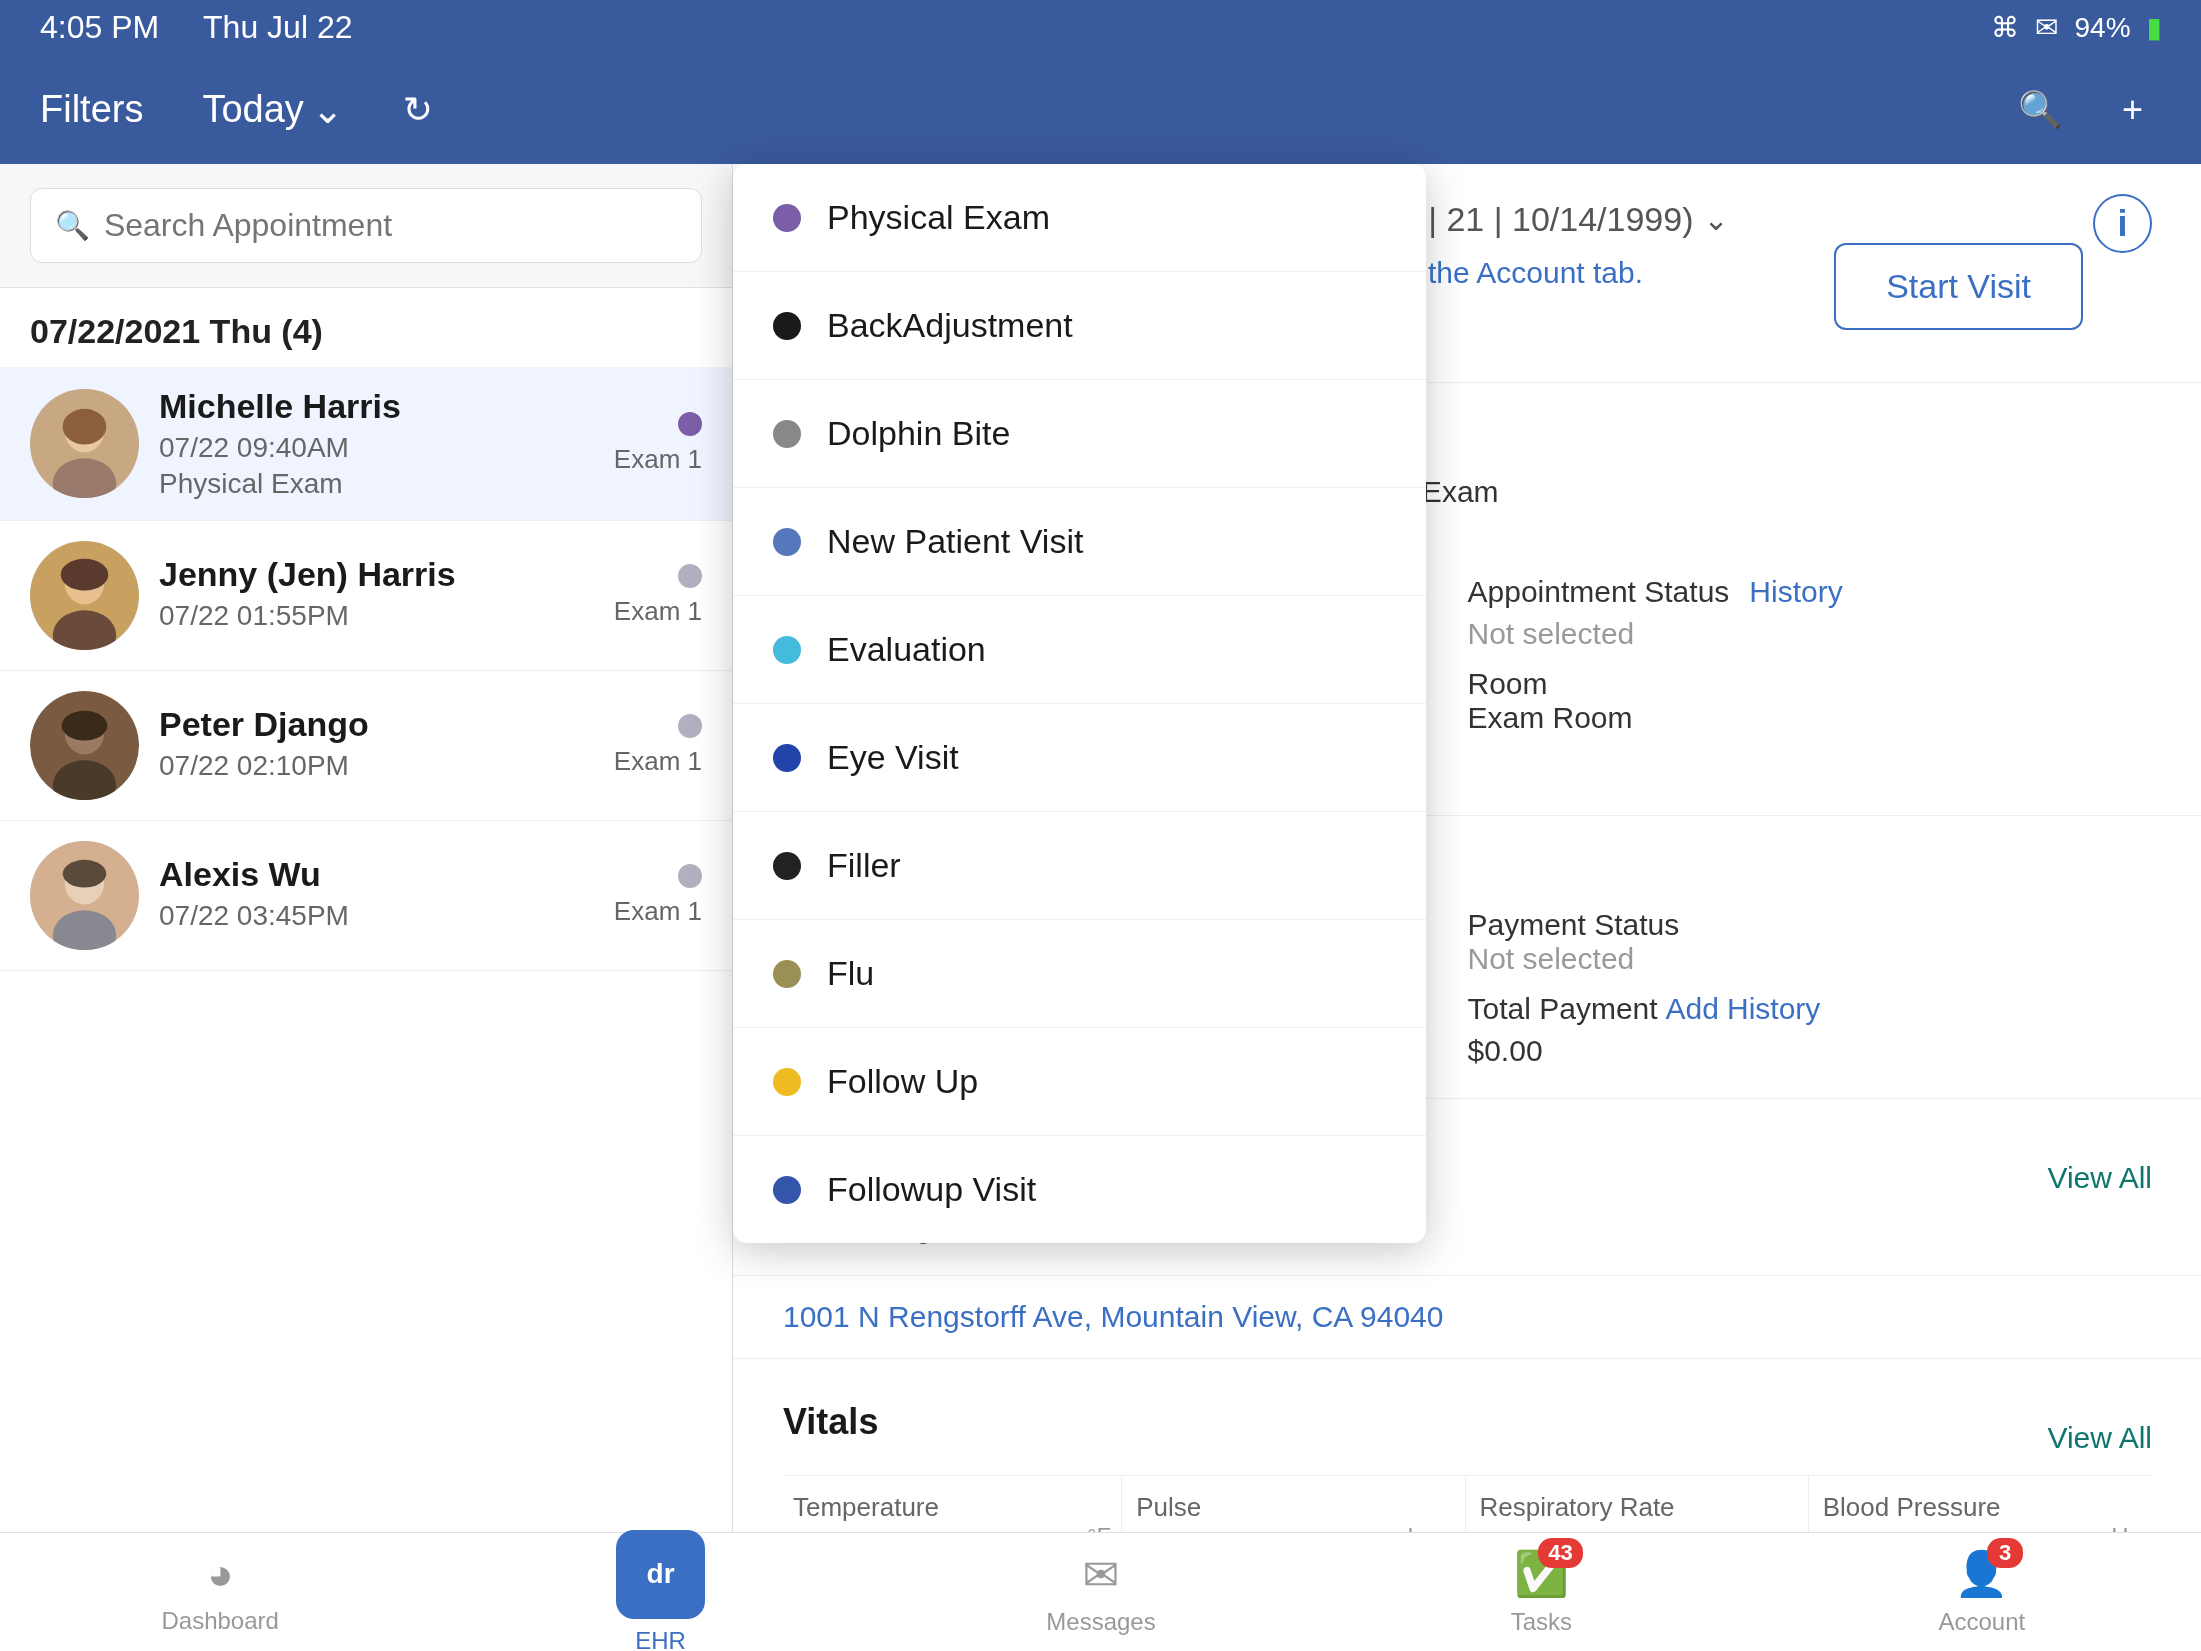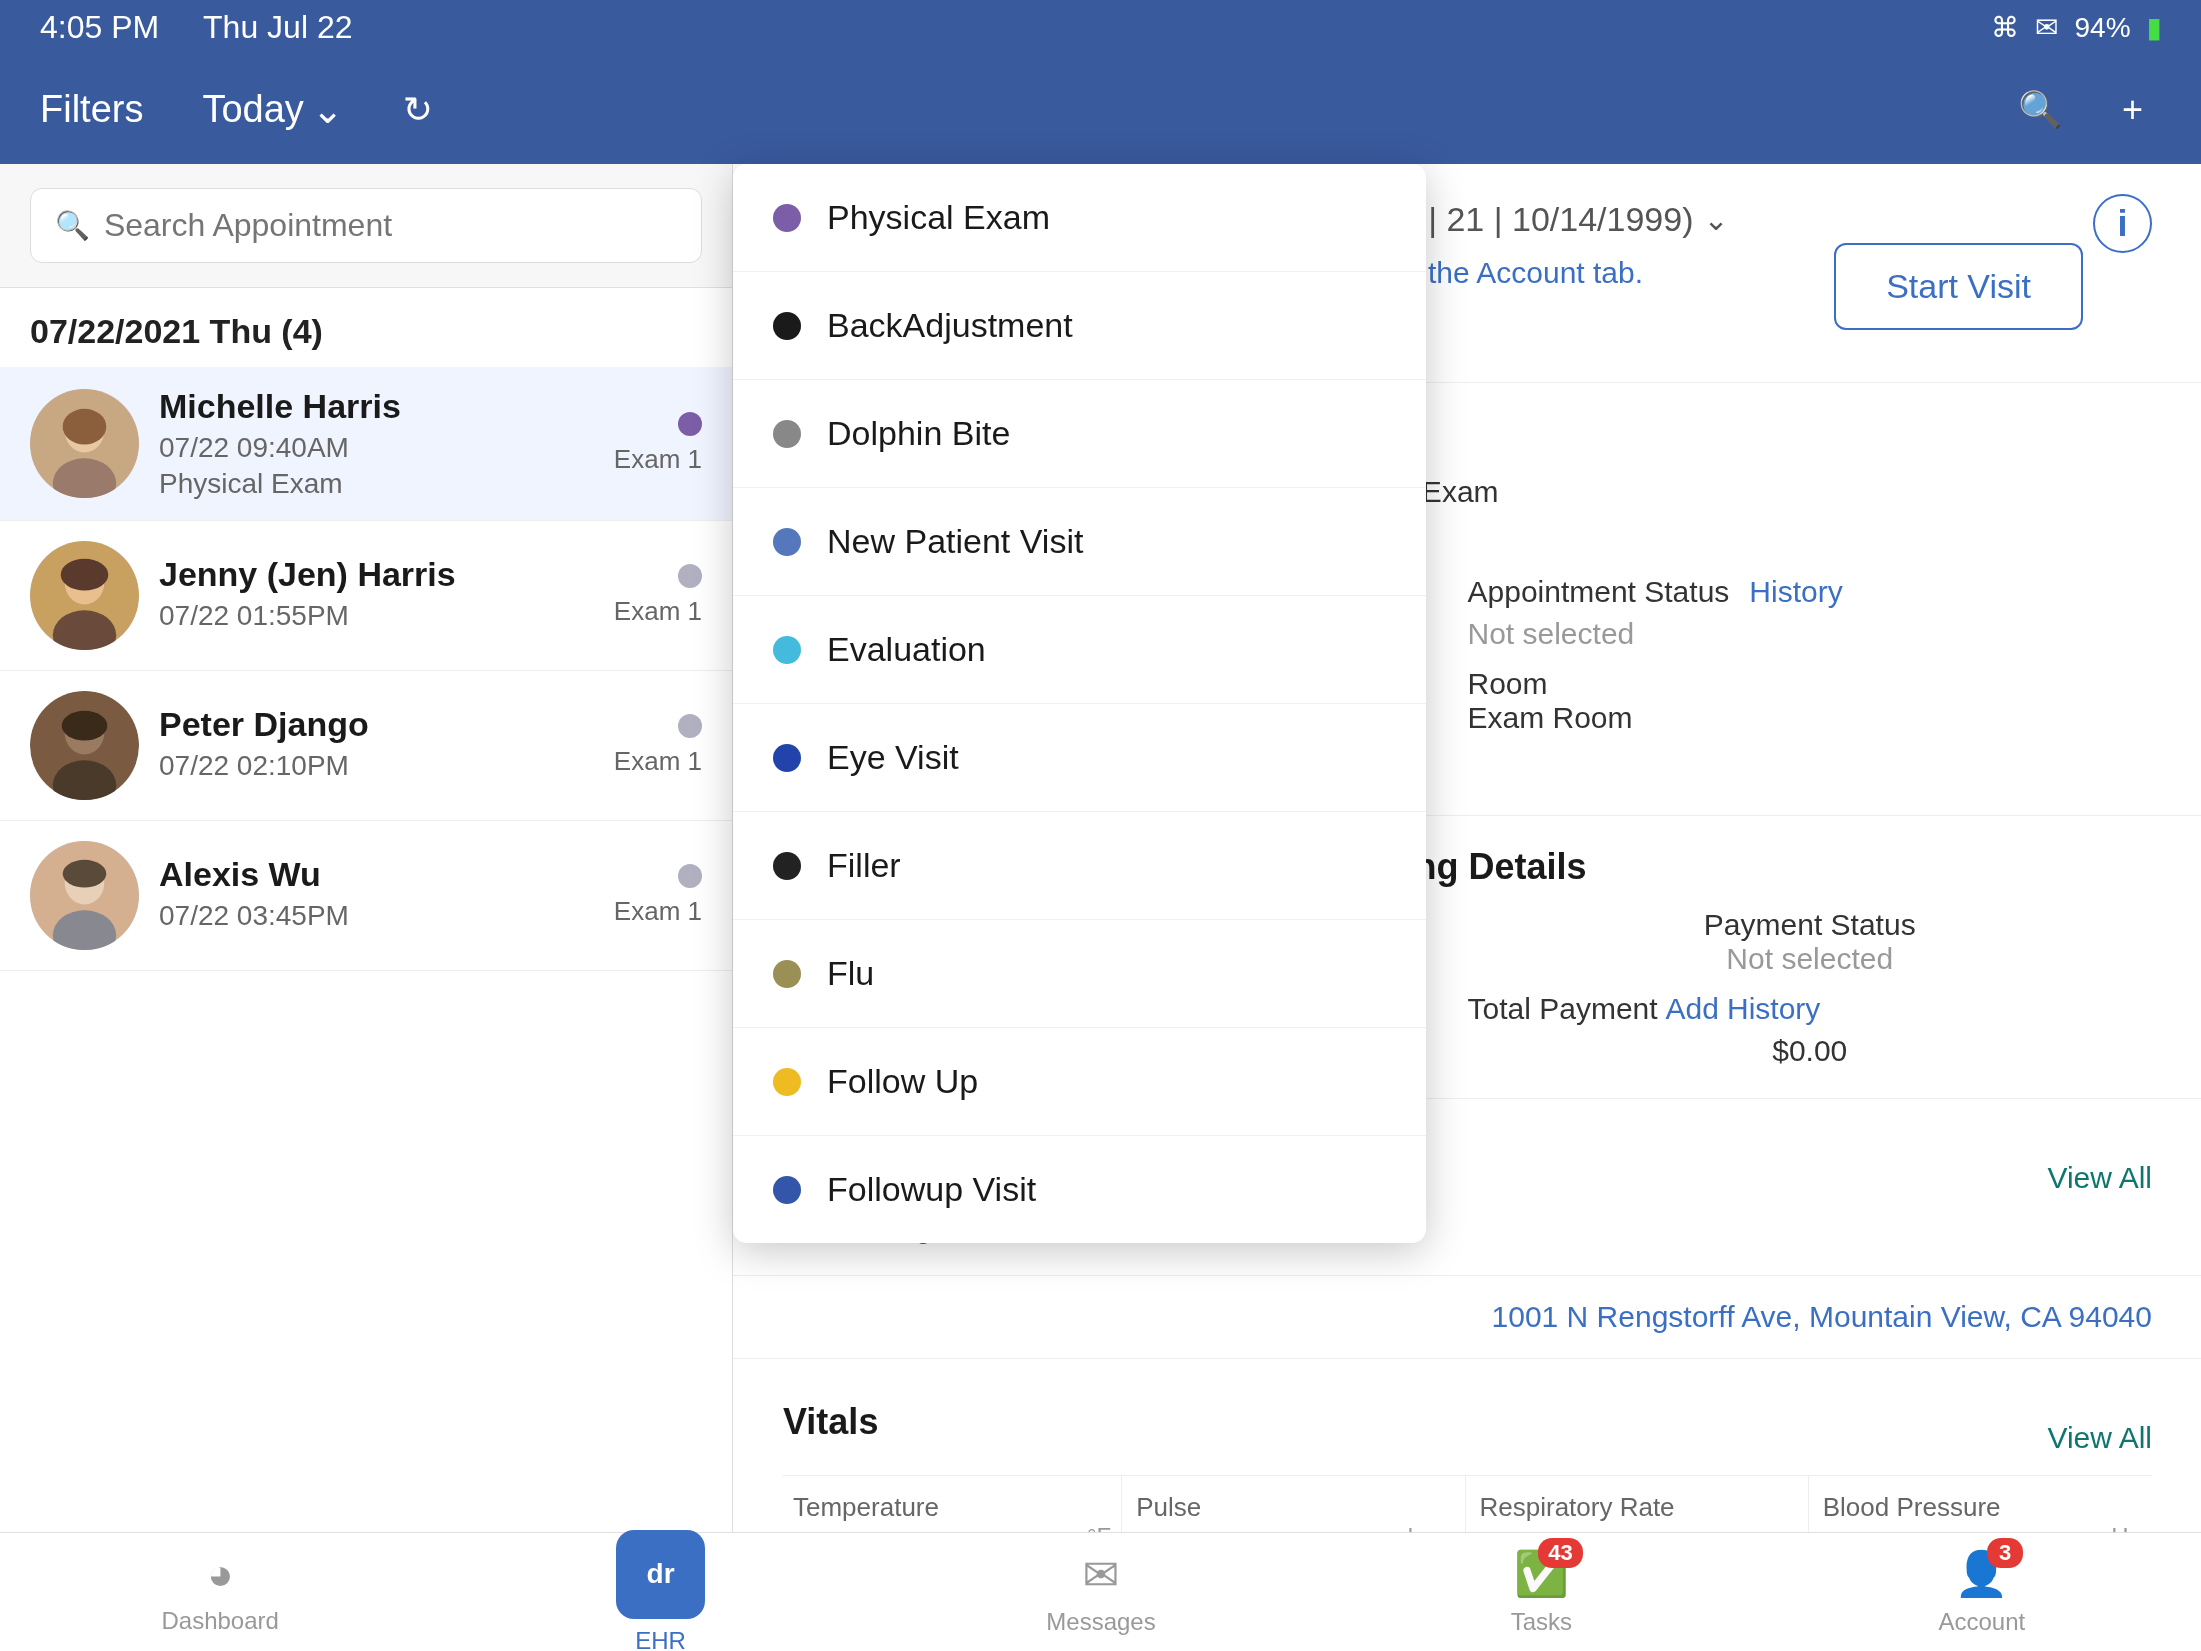--- a/index.html
+++ b/index.html
@@ -310,21 +310,20 @@
       color: #333;
     }
     .detail-value.link {
       color: #3a6fc4;
     }
 
     
     .billing-section {
       padding: 30px 50px;
       border-bottom: 1px solid #eee;
-      text-align: center;
     }
 
     
     .flags-section {
       padding: 30px 50px;
       border-bottom: 1px solid #eee;
     }
     .flags-header {
       display: flex;
       justify-content: space-between;
@@ -351,21 +350,20 @@
     .flag-square {
       width: 28px;
       height: 28px;
       background: #999;
     }
 
     
     .address-section {
       padding: 24px 50px;
       border-bottom: 1px solid #eee;
-      text-align: right;
     }
     .address-link {
       font-size: 30px;
       color: #3a6fc4;
     }
 
     
     .vitals-section {
       padding: 30px 50px;
     }

